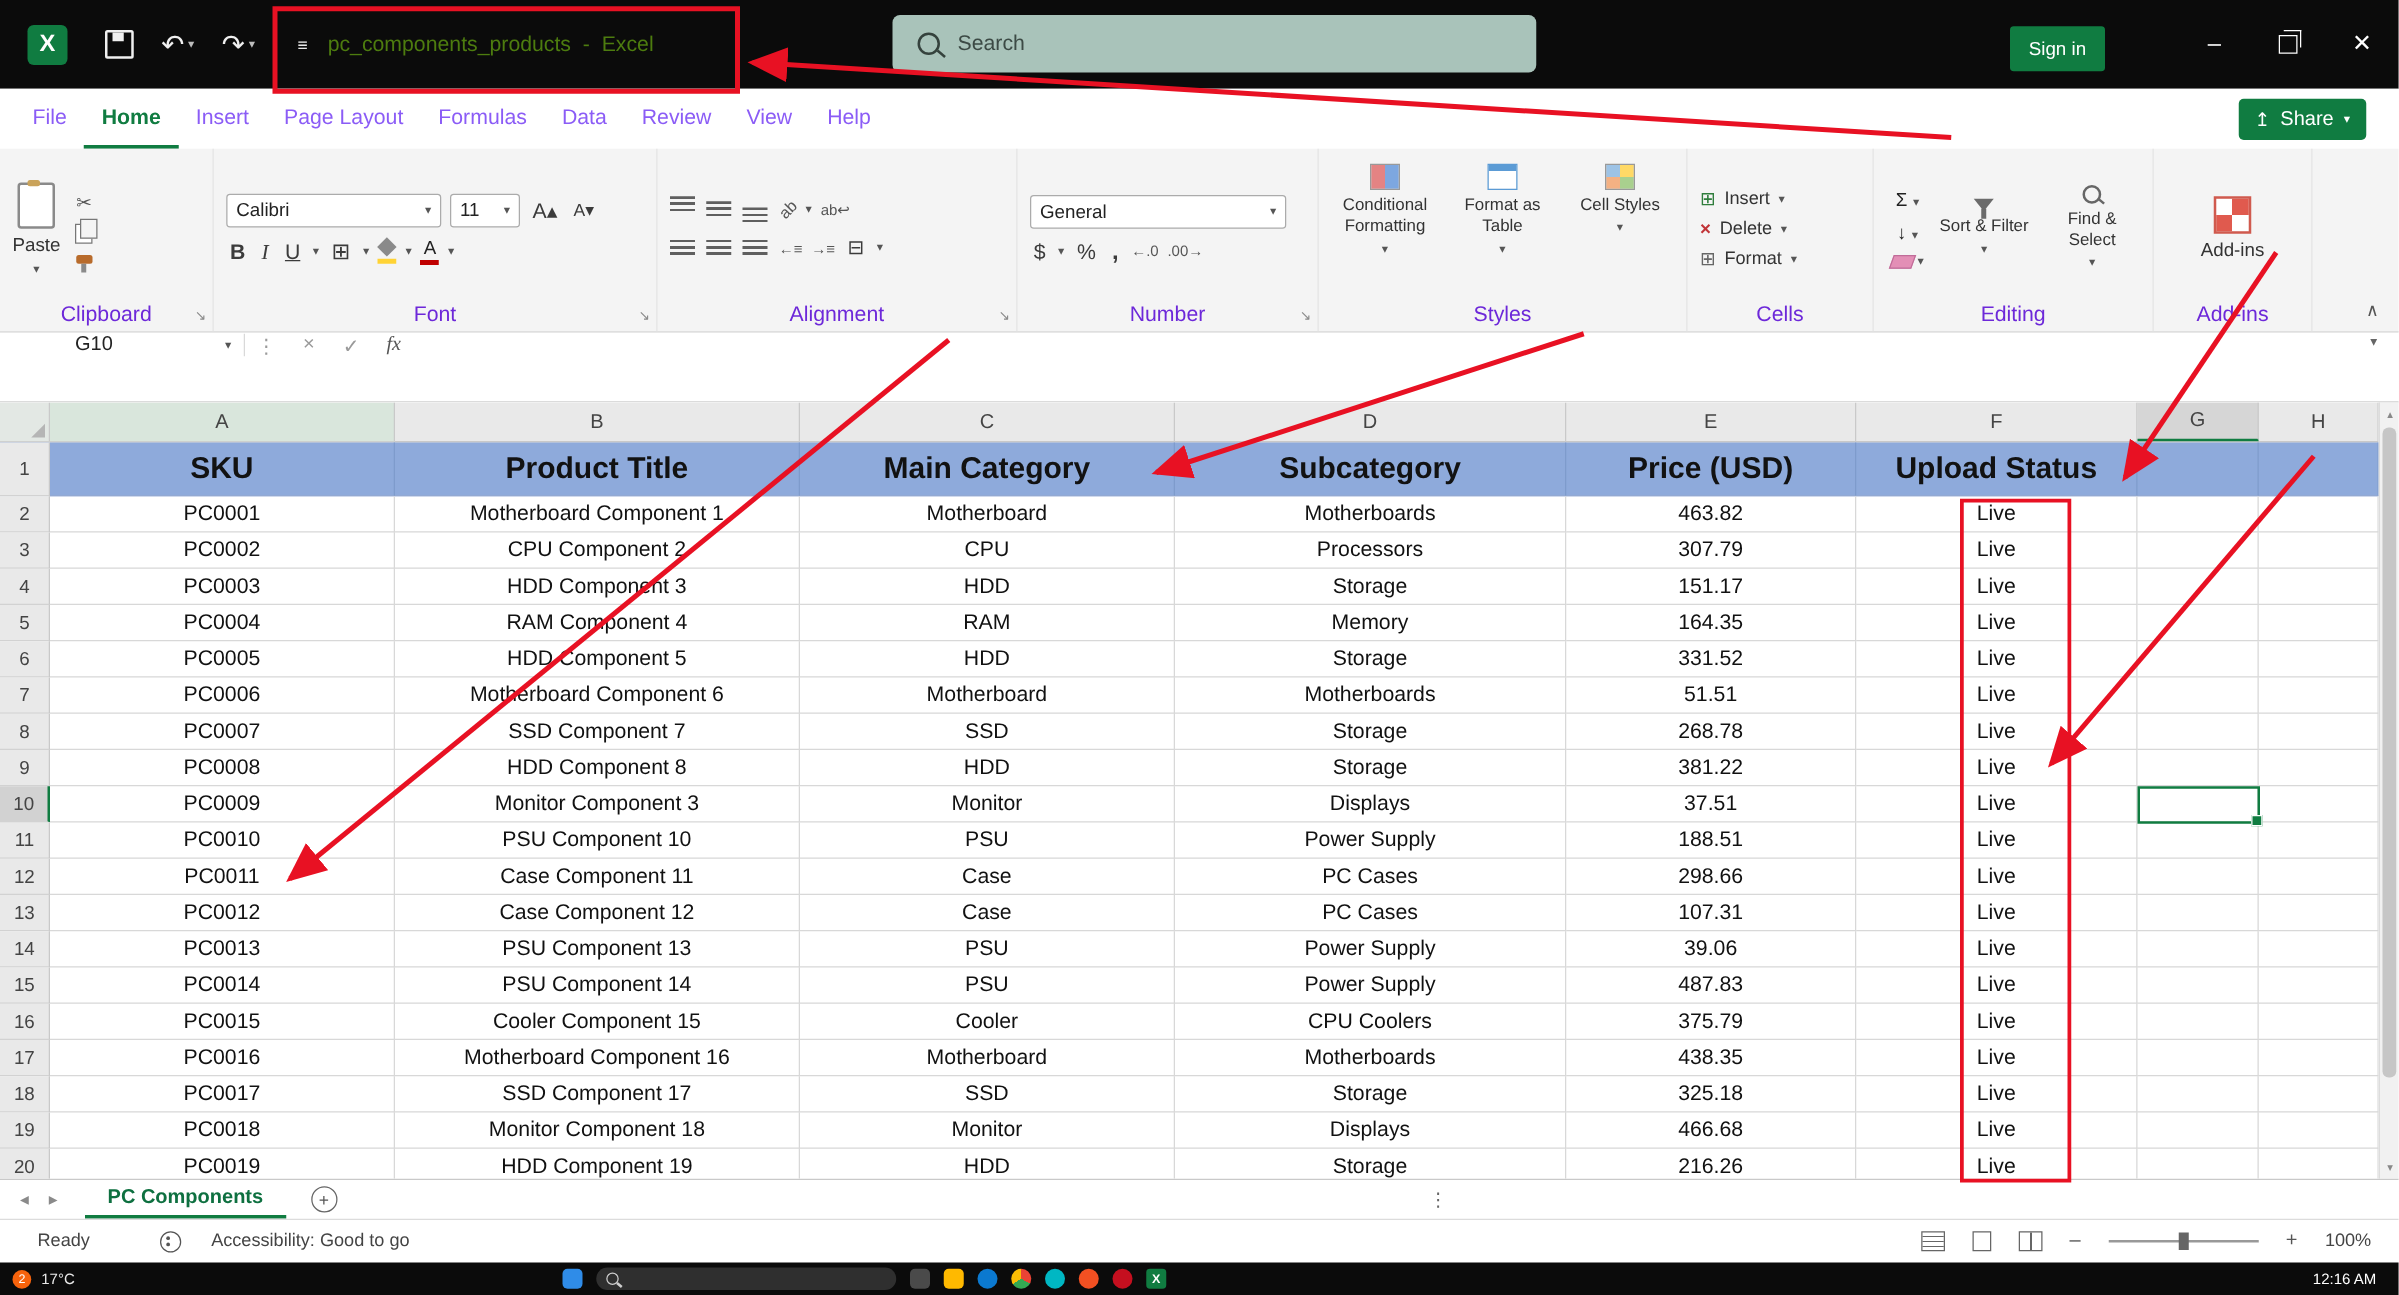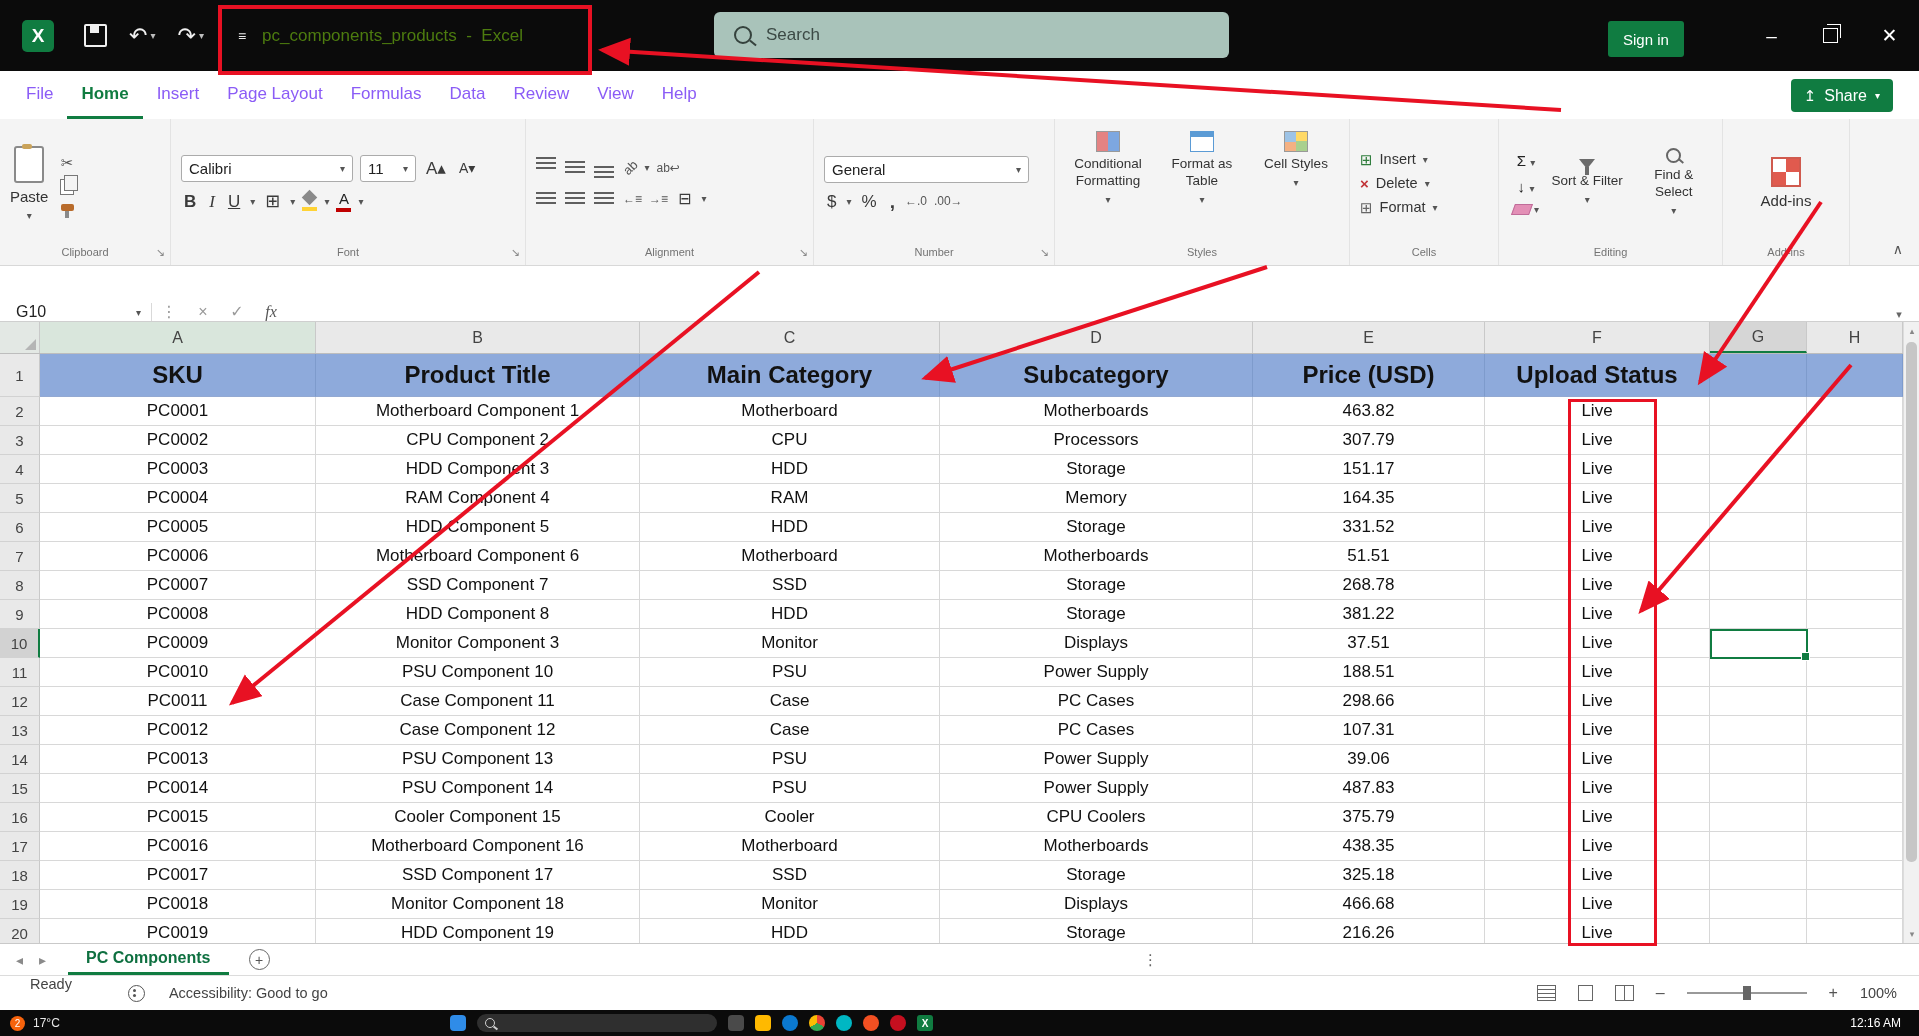--- a/index.html
+++ b/index.html
@@ -31,21 +31,21 @@
   .mtab.active{color:#107c41;font-weight:bold;border-bottom:3px solid #107c41;}
   #sharebtn{right:26px;top:79px;height:33px;padding:0 13px;background:#107c41;border-radius:4px;display:flex;align-items:center;gap:8px;color:#fff;font-size:16px;}
   #sharebtn .sicon{font-size:15px;}
   #sharebtn .caret{font-size:10px;}
   
   #ribbon{left:0;top:119px;width:1919px;height:147px;background:#f4f4f4;border-bottom:1px solid #d8d8d8;display:flex;box-sizing:border-box;}
   .rgroup{height:100%;border-right:1px solid #e3e3e3;display:flex;flex-direction:column;box-sizing:border-box;position:relative;}
   .gcontent{flex:1;display:flex;align-items:center;padding:8px 10px 0 10px;gap:8px;}
   .gcontent.col{flex-direction:column;align-items:flex-start;justify-content:center;gap:9px;}
   .grow{display:flex;align-items:center;gap:7px;}
-  .glabel{height:26px;display:flex;align-items:center;justify-content:center;font-size:11px;color:#737373;}
+  .glabel{height:26px;display:flex;align-items:center;justify-content:center;font-size:17px;color:#6d28d9;}
   .launcher{position:absolute;right:5px;bottom:6px;font-size:11px;color:#8a8a8a;}
   .caret{font-size:10px;color:#555;}
   .bigbtn{display:flex;flex-direction:column;align-items:center;justify-content:center;gap:5px;font-size:15px;color:#333;}
   .i-clipboard{width:26px;height:33px;border:2px solid #8a8a8a;border-radius:3px;background:#fff;position:relative;}
   .i-clipboard:before{content:"";position:absolute;left:6px;top:-4px;width:10px;height:5px;background:#caa35a;border-radius:2px;}
   .minicol{display:flex;flex-direction:column;gap:9px;align-items:center;margin-left:4px;}
   .mini{font-size:15px;color:#555;line-height:1;}
   .i-copy{width:12px;height:14px;border:1.5px solid #777;background:#fff;position:relative;}
   .i-copy:before{content:"";position:absolute;left:3px;top:-5px;width:12px;height:14px;border:1.5px solid #777;background:#f4f4f4;}
   .i-painter{width:13px;height:7px;background:#b86b2b;border-radius:2px;position:relative;}
@@ -73,21 +73,21 @@
   .gi{font-size:15px;line-height:1;}
   .gi.green{color:#2f7d3c;} .gi.red{color:#c13438;font-weight:bold;} .gi.gray{color:#666;}
   .i-funnel{width:0;height:0;border-left:8px solid transparent;border-right:8px solid transparent;border-top:10px solid #6b6b6b;position:relative;}
   .i-funnel:after{content:"";position:absolute;left:-2px;top:-2px;width:4px;height:8px;background:#6b6b6b;}
   .i-magsm{width:11px;height:11px;border:2px solid #666;border-radius:50%;position:relative;}
   .i-magsm:after{content:"";position:absolute;width:6px;height:2px;background:#666;right:-5px;bottom:-1px;transform:rotate(40deg);}
   .i-eraser{width:16px;height:9px;background:#e38fb6;border:1px solid #c06c99;transform:skewX(-20deg);}
   .i-addins{width:26px;height:26px;border:2px solid #d05a4e;background:conic-gradient(#e05a4e 0 25%,#fff 0 50%,#e05a4e 0 75%,#fff 0);}
   #collapse-ribbon{position:absolute;right:16px;bottom:8px;font-size:14px;color:#555;}
   
-  #formulabar{left:0;top:267px;width:1919px;height:55px;background:#fff;border-bottom:1px solid #cfcfcf;display:flex;align-items:flex-end;box-sizing:border-box;}
+  #formulabar{left:0;top:267px;width:1919px;height:55px;background:#fff;border-bottom:1px solid #cfcfcf;display:flex;align-items:flex-start;box-sizing:border-box;padding-left:44px;}
   #namebox{width:152px;border-right:1px solid #d9d9d9;display:flex;align-items:center;padding-left:16px;font-size:16px;color:#222;box-sizing:border-box;}
   #namebox .caret{margin-left:auto;margin-right:10px;}
   .fbtn{width:34px;display:flex;align-items:center;justify-content:center;font-size:16px;color:#9a9a9a;}
   .fbtn.fx{font-style:italic;color:#555;font-family:"Liberation Serif",serif;}
   #formula-input{flex:1;display:flex;align-items:center;padding-left:10px;font-size:15px;color:#222;}
   #fb-expand{width:40px;display:flex;align-items:center;justify-content:center;color:#666;font-size:11px;}
   
   #sheet{left:0;top:322px;width:1903px;height:621px;overflow:hidden;background:#fff;}
   .colheads{display:flex;height:32px;background:#e9e9e9;border-bottom:1px solid #bdbdbd;box-sizing:border-box;font-size:16px;color:#444;}
   .corner{width:40px;border-right:1px solid #c9c9c9;box-sizing:border-box;position:relative;background:#e3e8e4;}
@@ -109,21 +109,21 @@
   #vscroll .arr{width:16px;height:18px;display:flex;align-items:center;justify-content:center;font-size:9px;color:#888;}
   #vscroll .thumb{position:absolute;left:2px;top:20px;width:11px;height:520px;background:#c6c6c6;border-radius:5px;}
   #vscroll .arr.bottom{position:absolute;bottom:0;}
   
   #sheettabs{left:0;top:943px;width:1919px;height:32px;background:#fff;border-top:1px solid #c9c9c9;box-sizing:border-box;display:flex;align-items:center;}
   .tabnav{color:#8a8a8a;font-size:14px;margin-left:16px;}
   #active-sheet-tab{margin-left:22px;height:100%;padding:0 18px;display:flex;align-items:center;color:#0e7040;font-weight:bold;font-size:16px;border-bottom:3px solid #107c41;box-sizing:border-box;background:#fff;}
   #newsheet{margin-left:20px;width:19px;height:19px;border:1.5px solid #666;border-radius:50%;display:flex;align-items:center;justify-content:center;color:#555;font-size:14px;line-height:1;}
   #tabdots{position:absolute;left:1143px;color:#666;font-size:15px;}
   
-  #statusbar{left:0;top:975px;width:1919px;height:35px;background:#fff;border-top:1px solid #dcdcdc;box-sizing:border-box;display:flex;font-size:14.5px;color:#444;}
+  #statusbar{left:0;top:975px;width:1919px;height:35px;background:#fff;border-top:1px solid #dcdcdc;box-sizing:border-box;display:flex;align-items:center;font-size:14.5px;color:#444;}
   #status-ready{margin-left:30px;}
   #accessibility{margin-left:56px;display:flex;align-items:center;gap:24px;}
   .i-access{width:15px;height:15px;border:1.5px solid #555;border-radius:50%;position:relative;}
   .i-access:after{content:"";position:absolute;left:4.5px;top:3px;width:3px;height:3px;border-radius:50%;background:#555;box-shadow:0 5px 0 0 #555;}
   #sb-right{margin-left:auto;display:flex;align-items:center;gap:22px;margin-right:22px;}
   .vico{width:19px;height:16px;border:1.5px solid #666;box-sizing:border-box;background:#fff;}
   .vico.grid{background:repeating-linear-gradient(#fff 0 3px,#666 3px 4px);}
   .vico.page{width:15px;}
   .vico.brk{width:19px;background:linear-gradient(90deg,#fff 45%,#666 45%,#666 55%,#fff 55%);}
   #zoomtrack{width:120px;height:2px;background:#999;position:relative;}

